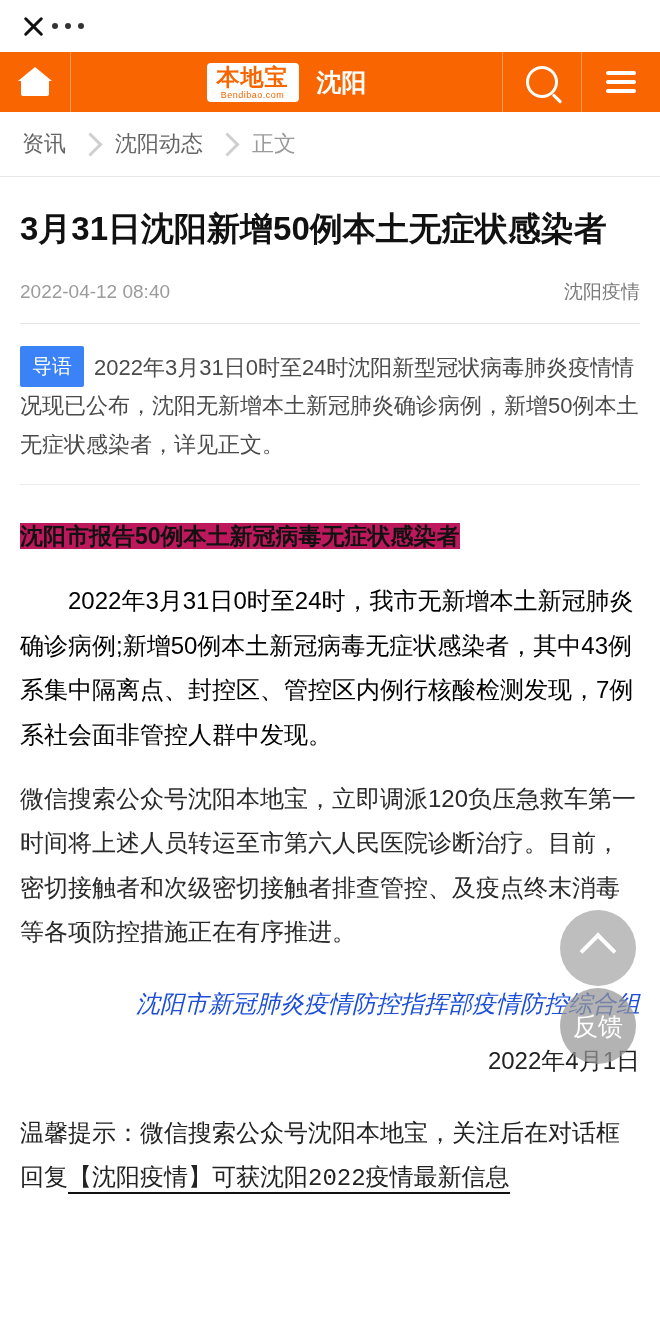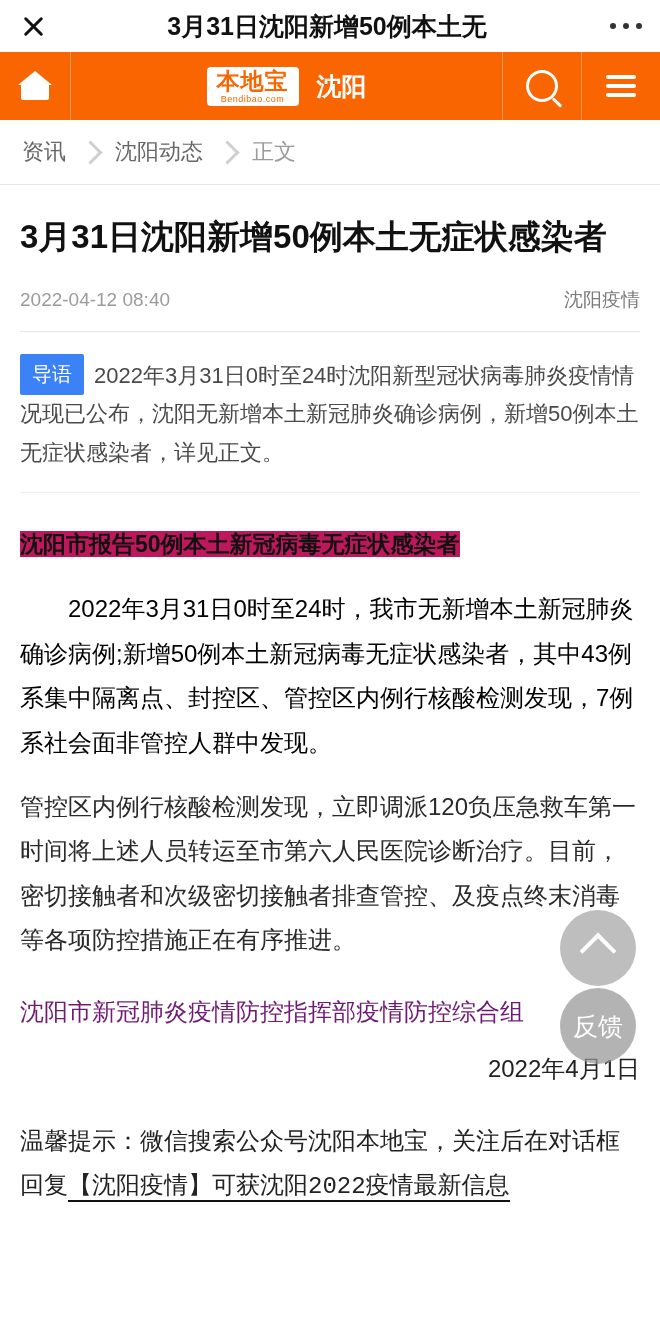--- a/index.html
+++ b/index.html
@@ -33,21 +33,21 @@
     letter-spacing:0px;
   }
   .more-icon{
     width:40px;flex:0 0 auto;display:flex;align-items:center;justify-content:space-between;
     padding:0 4px;box-sizing:border-box;
   }
   .more-icon i{display:block;width:6px;height:6px;border-radius:50%;background:#333;}
 
   
   .orangebar{
-    height:68px;background:#f96500;display:flex;align-items:center;
+    height:60px;background:#f96500;display:flex;align-items:center;
     color:#fff;
   }
   .ob-cell{display:flex;align-items:center;justify-content:center;height:68px;}
   .ob-home{width:70px;border-right:1px solid rgba(255,255,255,.35);}
   .ob-right-sep{border-left:1px solid rgba(255,255,255,.35);}
   .home-glyph{width:34px;height:30px;position:relative;}
   .home-glyph:before{
     content:"";position:absolute;left:3px;top:11px;width:28px;height:18px;
     background:#fff;border-radius:2px;
   }
@@ -118,21 +118,21 @@
     font-size:23px;line-height:2;
   }
   .hl-wrap{margin-top:28px;}
 
   p.body{
     margin:20px 0 0;font-size:24px;line-height:1.85;color:#222;
     text-indent:0;
   }
   p.red{color:#000000;font-weight:normal;text-indent:2em;}
   p.plain{color:#2a2a2a;}
-  p.sign{margin-top:34px;text-align:left;font-size:24px;color:#701a75;}
+  p.sign{margin-top:34px;text-align:right;font-size:24px;color:#1d4ed8;font-style:italic;}
   p.date{margin-top:25px;text-align:right;font-size:24px;color:#222;}
   p.tip{margin-top:34px;font-size:24px;line-height:1.8;color:#222;}
   .ul-text{border-bottom:2px solid #111;font-family:Liberation Mono, monospace;}
 
   
   .fab{
     position:absolute;right:24px;width:76px;height:76px;border-radius:50%;
     background:rgba(150,150,150,.62);color:#fff;display:flex;align-items:center;
     justify-content:center;font-size:25px;
   }
@@ -143,21 +143,20 @@
     transform:rotate(45deg);margin-top:6px;
   }
 </style>
 </head>
 <body>
 
 <div class="screen">
 
   <div class="topbar">
     <div class="close-icon"></div>
-    <div class="top-title">3月31日沈阳新增50例本土无</div>
     <div class="more-icon">
       <i></i>
         <i></i>
         <i></i>
     </div>
   </div>
 
   <div class="orangebar">
     <div class="ob-cell ob-home">
       <div class="home-glyph"></div>
@@ -199,21 +198,21 @@
 
     <div class="lead">
       <span class="lead-tag">导语</span><span>2022年3月31日0时至24时沈阳新型冠状病毒肺炎疫情情况现已公布，沈阳无新增本土新冠肺炎确诊病例，新增50例本土无症状感染者，详见正文。</span>
     </div>
 
     <div class="hl-wrap">
       <span class="highlight">沈阳市报告50例本土新冠病毒无症状感染者</span>
     </div>
 
     <p class="body red">2022年3月31日0时至24时，我市无新增本土新冠肺炎确诊病例;新增50例本土新冠病毒无症状感染者，其中43例系集中隔离点、封控区、管控区内例行核酸检测发现，7例系社会面非管控人群中发现。</p>
-    <p class="body plain">管控区内例行核酸检测发现，立即调派120负压急救车第一时间将上述人员转运至市第六人民医院诊断治疗。目前，密切接触者和次级密切接触者排查管控、及疫点终末消毒等各项防控措施正在有序推进。</p>
+    <p class="body plain">微信搜索公众号沈阳本地宝，立即调派120负压急救车第一时间将上述人员转运至市第六人民医院诊断治疗。目前，密切接触者和次级密切接触者排查管控、及疫点终末消毒等各项防控措施正在有序推进。</p>
 
     <p class="sign">沈阳市新冠肺炎疫情防控指挥部疫情防控综合组</p>
     <p class="date">2022年4月1日</p>
 
     <p class="tip"><span>温馨提示：微信搜索公众号沈阳本地宝，关注后在对话框回复</span><span class="ul-text">【沈阳疫情】</span><span class="ul-text">可获沈阳2022疫情最新信息</span></p>
   </div>
 
   <div class="fab fab-top">
     <span class="arrow"></span>
   </div>

